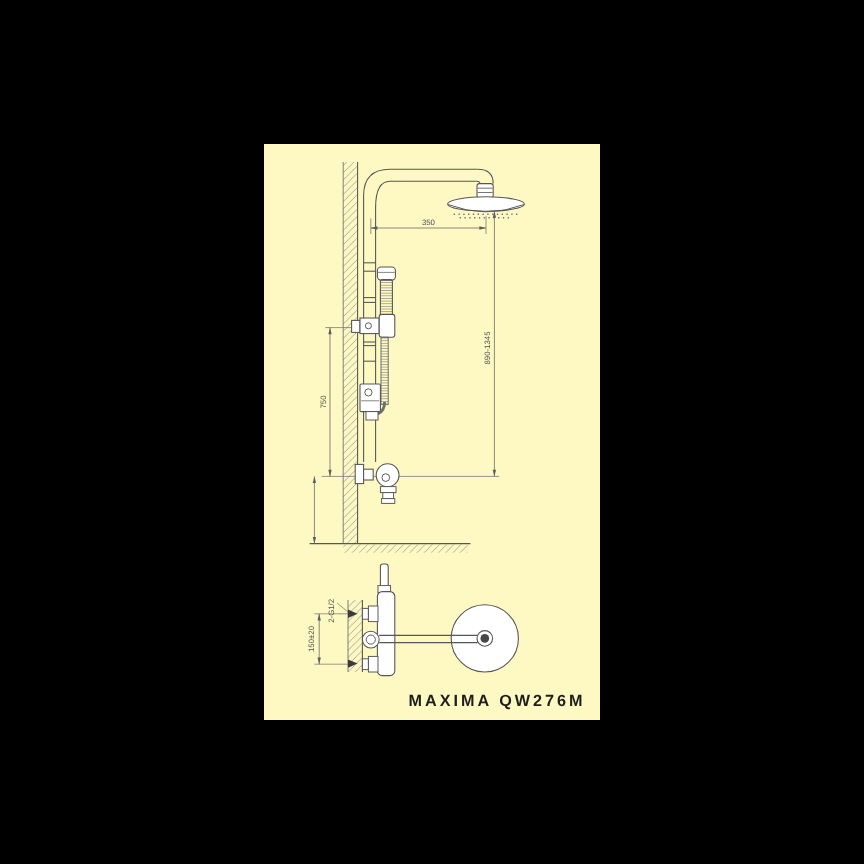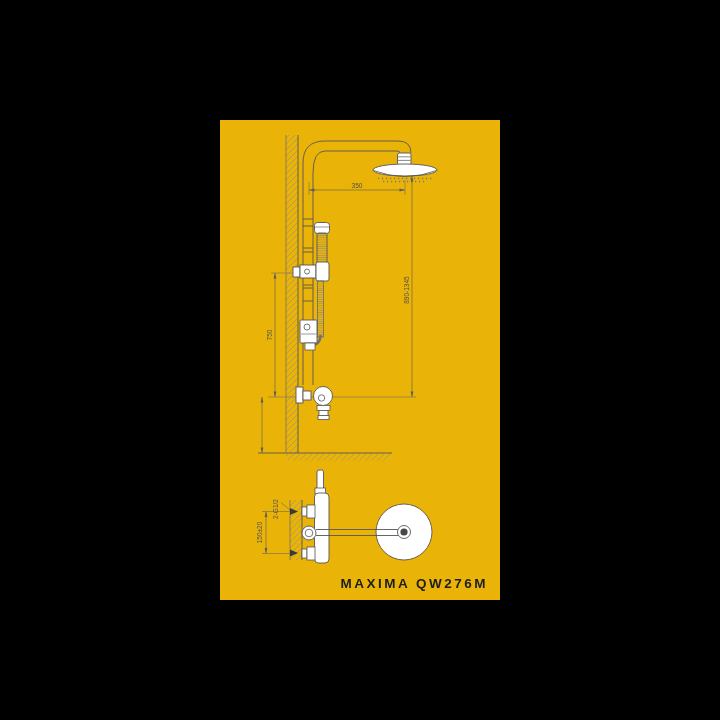--- a/index.html
+++ b/index.html
@@ -2,21 +2,21 @@
 <html><head>
 <meta charset="utf-8">
 <style>
   html,body{margin:0;padding:0;}
   body{
     width:720px;height:720px;background:#000;position:relative;overflow:hidden;
     font-family:"Liberation Sans", sans-serif;
   }
   .sheet{
     position:absolute;left:220px;top:120px;width:280px;height:480px;
-    background:#eab308;
+    background:#fef9c3;
   }
   .model-label{
     position:absolute;right:12px;bottom:9px;
     font-family:"Liberation Sans", sans-serif;
     font-size:13.5px;font-weight:bold;letter-spacing:2.5px;color:#1e1e1e;
     white-space:nowrap;
   }
   svg text{
     font-family:"Liberation Sans", sans-serif;
     font-size:6.5px;fill:#4f4f4f;

